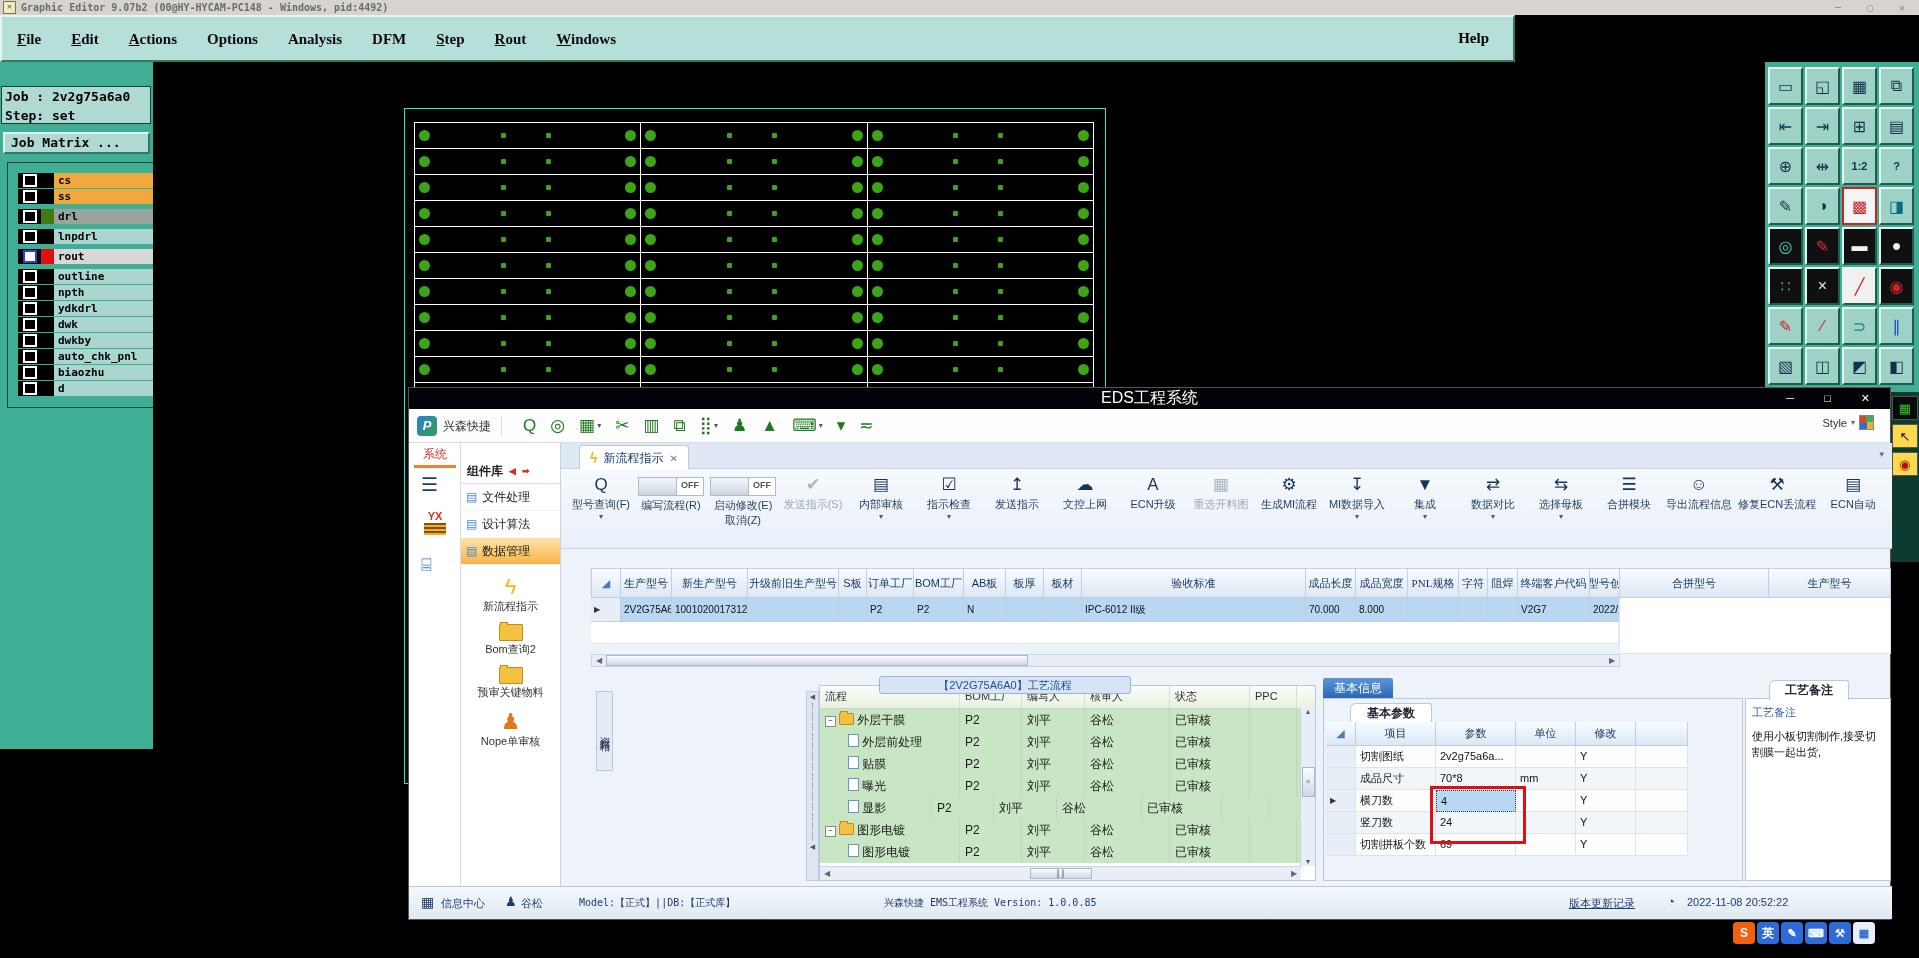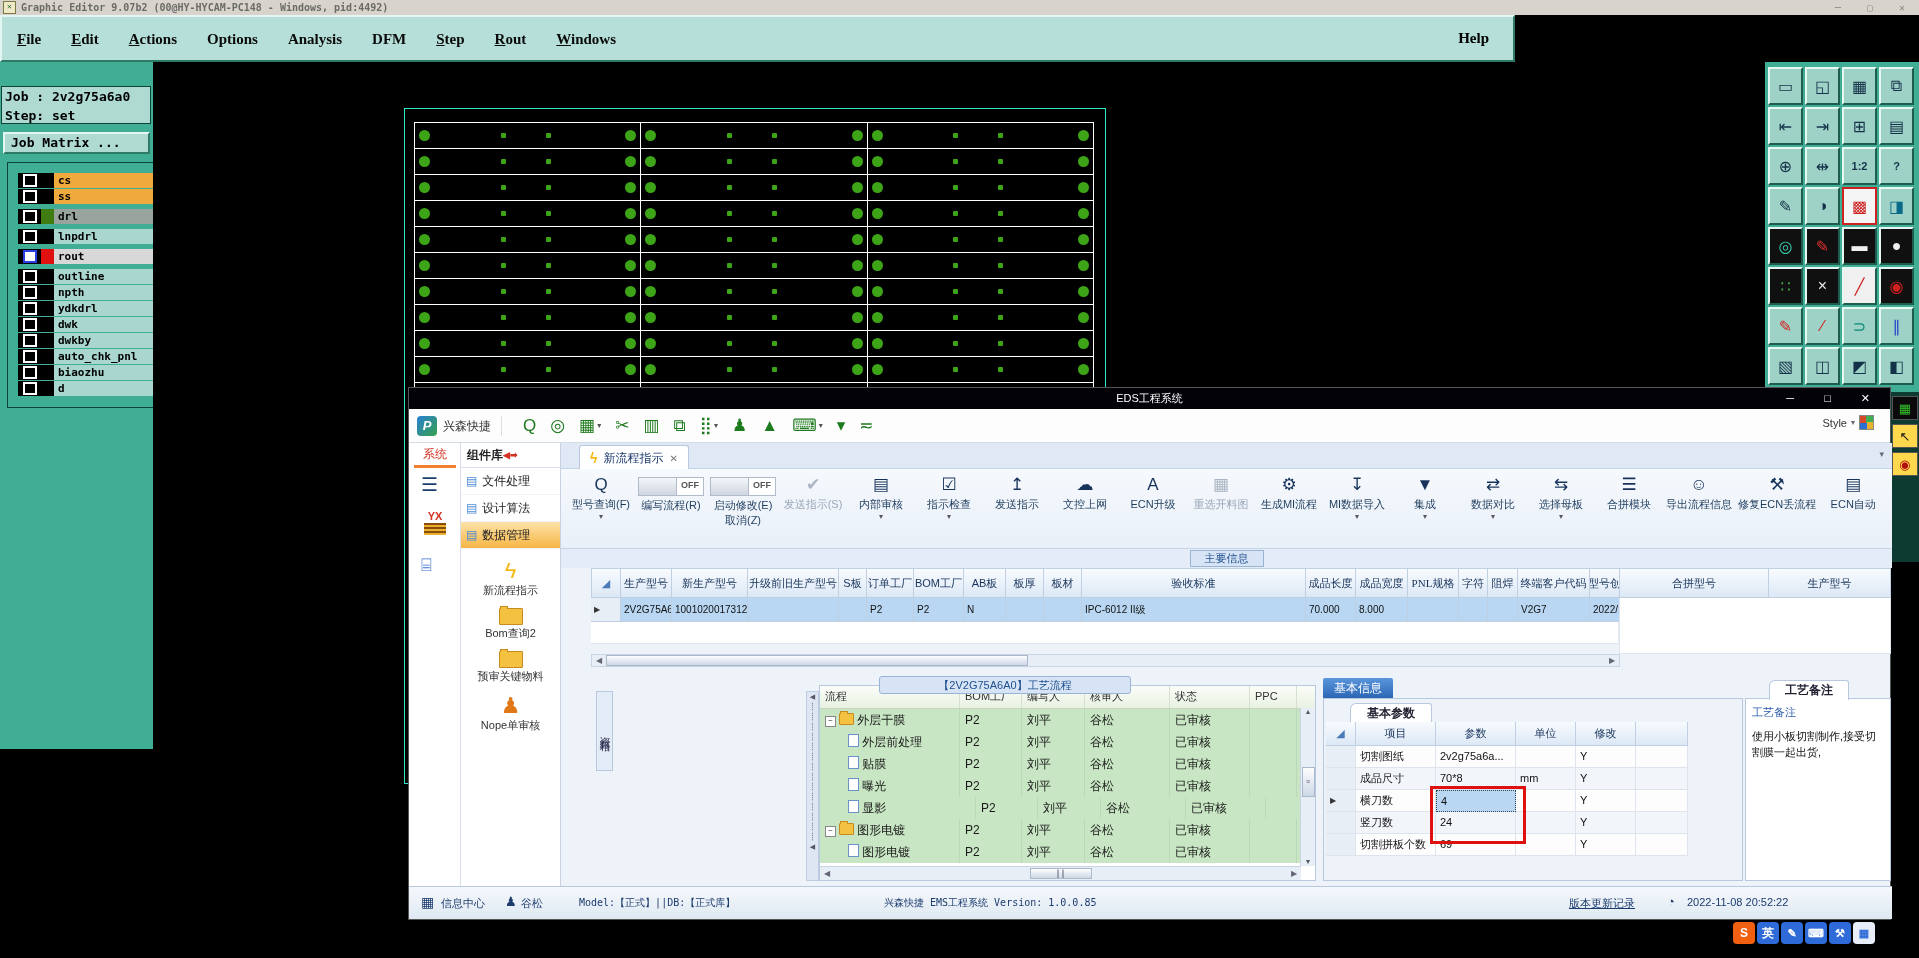--- a/index.html
+++ b/index.html
@@ -52,38 +52,38 @@
   .rtbtn.sm{font-size:11px;font-weight:bold;}
   #sidestrip{left:1891px;top:392px;width:28px;height:170px;background:#0d3b31;}
   .stile{width:24px;height:22px;margin:4px auto;display:flex;align-items:center;justify-content:center;font-size:13px;border:1px solid #555;}
   
   #statusbar{left:0;top:945px;width:1919px;height:13px;background:#3fae94;border-top:1px solid #0d4437;box-sizing:border-box;}
   #sel-box{position:absolute;left:0;top:0;width:127px;height:12px;background:#aedad2;border-right:1px solid #0d4437;font-size:11px;line-height:12px;padding-left:3px;box-sizing:border-box;}
   #coord-box{position:absolute;right:0;top:0;width:178px;height:12px;background:#2f8d75;color:#06281f;font-size:10px;line-height:12px;padding-left:8px;box-sizing:border-box;}
   
   #eds{left:408px;top:387px;width:1483px;height:533px;background:#eef3fa;border:1px solid #555;box-sizing:border-box;font-size:11px;}
   #eds-titlebar{position:absolute;left:0;top:0;width:100%;height:21px;background:#020208;display:flex;align-items:center;}
-  #eds-title{position:absolute;left:50%;transform:translateX(-50%);color:#fff;font-size:11px;}
+  #eds-title{position:absolute;left:50%;transform:translateX(-50%);color:#fff;font-size:16px;}
   #eds-controls{margin-left:auto;display:flex;gap:30px;padding-right:20px;color:#fff;font-size:11px;}
   #eds-toolbar{position:absolute;left:0;top:21px;width:100%;height:34px;background:#fdfdfd;border-bottom:1px solid #d4dce6;box-sizing:border-box;display:flex;align-items:center;}
   #eds-logo{width:20px;height:20px;margin:0 6px 0 8px;border-radius:4px;background:linear-gradient(135deg,#2a7fd4,#35a24a);color:#fff;font-style:italic;font-weight:bold;font-size:13px;text-align:center;line-height:20px;}
   #eds-brandname{font-size:12px;color:#333;margin-right:14px;border-right:1px solid #ddd;padding-right:10px;line-height:20px;}
   .etool{color:#1d7a1d;font-size:17px;margin:0 7px;display:flex;align-items:center;}
   .etool .dd{font-size:8px;color:#555;margin-left:2px;}
   #eds-style{position:absolute;right:16px;top:27px;font-size:11px;color:#333;display:flex;align-items:center;gap:4px;}
   #style-ico{width:13px;height:13px;background:conic-gradient(#3fae54 90deg,#e8b22a 90deg 180deg,#2a6fd4 180deg 270deg,#d44a2a 270deg);border:1px solid #888;}
   
   #eds-rail{position:absolute;left:0;top:55px;width:52px;height:443px;background:#fff;border-right:1px solid #d8dee8;box-sizing:border-box;}
   #sys-label{position:absolute;left:5px;top:3px;width:42px;color:#d43222;font-size:12px;text-align:center;border-bottom:3px solid #f08030;padding-bottom:2px;}
   #rail-burger{position:absolute;left:12px;top:30px;font-size:19px;color:#1d3c6e;}
   #yx-logo{position:absolute;left:8px;top:68px;width:36px;text-align:center;font-size:11px;font-weight:bold;color:#d43222;line-height:11px;}
   #yx-logo .twr{display:block;margin:1px auto 0;width:22px;height:12px;background:repeating-linear-gradient(0deg,#e8b22a 0 2px,#8a4a10 2px 4px);}
   #calc-ico{position:absolute;left:12px;top:112px;font-size:18px;color:#3a6fd0;}
   #eds-nav{position:absolute;left:52px;top:55px;width:100px;height:443px;background:#fff;border-right:1px solid #c8d2e0;box-sizing:border-box;}
-  #nav-head{height:24px;border-bottom:1px solid #dde;display:flex;align-items:center;font-size:12px;font-weight:bold;color:#222;padding-left:6px;}
+  #nav-head{height:24px;border-bottom:1px solid #dde;display:flex;align-items:center;font-size:12px;font-weight:bold;color:#222;padding-left:6px;gap:6px;margin-top:16px;}
   #nav-head .arr{font-size:9px;color:#d43222;}
   .nav-item{height:26px;display:flex;align-items:center;font-size:12px;color:#222;gap:5px;padding-left:5px;border-bottom:1px solid #f0f3f8;}
   .nav-item .fico{color:#4a8ad4;font-size:12px;}
   .nav-item.active{background:linear-gradient(#fde3a8,#f6b545);}
   .nav-sc{margin-top:10px;text-align:center;font-size:11px;color:#333;}
   .nav-sc .big{font-size:22px;line-height:24px;display:block;}
   
   .cfold{display:inline-block;width:13px;height:10px;background:#f4c141;border:1px solid #c78a1e;border-radius:1px;position:relative;vertical-align:-1px;}
   .cfold:before{content:"";position:absolute;left:0;top:-3px;width:6px;height:2px;background:#f4c141;border:1px solid #c78a1e;border-bottom:none;}
   .cfile{display:inline-block;width:9px;height:11px;background:#fff;border:1px solid #6a93c8;vertical-align:-1px;}
@@ -987,23 +987,20 @@
           <div class="lbl">修复ECN丢流程</div>
           <div class="ddl"></div>
         </div>
         <div class="ritem">
           <div class="ico">▤</div>
           <div class="lbl">ECN自动</div>
           <div class="ddl"></div>
         </div>
       </div>
 
-    <div id="sect-strip">
-      <div id="sect-label">主要信息</div>
-    </div>
     <div id="maingrid">
         <div class="hdr-row">
           <div class="hcell" style="width: 30px; color: rgb(74, 122, 184);">◢</div>
           <div class="hcell" style="width: 51px;">生产型号</div>
           <div class="hcell" style="width: 76px;">新生产型号</div>
           <div class="hcell" style="width: 91px;">升级前旧生产型号</div>
           <div class="hcell" style="width: 28px;">S板</div>
           <div class="hcell" style="width: 47px;">订单工厂</div>
           <div class="hcell" style="width: 50px;">BOM工厂</div>
           <div class="hcell" style="width: 42px;">AB板</div>
@@ -1094,21 +1091,21 @@
         </div>
         <div class="t-row">
           <div class="t-cell" style="width: 140px; padding-left: 28px;"><span class="cfile"></span><span> 曝光</span></div>
           <div class="t-cell" style="width: 62px;">P2</div>
           <div class="t-cell" style="width: 63px;">刘平</div>
           <div class="t-cell" style="width: 85px;">谷松</div>
           <div class="t-cell" style="width: 80px;">已审核</div>
           <div class="t-cell" style="width: 47px;"></div>
         </div>
         <div class="t-row">
-          <div class="t-cell" style="width: 156px; padding-left: 28px;"><span class="cfile"></span><span> 显影</span></div>
+          <div class="t-cell" style="width: 112px; padding-left: 28px;"><span class="cfile"></span><span> 显影</span></div>
           <div class="t-cell" style="width: 62px;">P2</div>
           <div class="t-cell" style="width: 63px;">刘平</div>
           <div class="t-cell" style="width: 85px;">谷松</div>
           <div class="t-cell" style="width: 80px;">已审核</div>
           <div class="t-cell" style="width: 47px;"></div>
         </div>
         <div class="t-row">
           <div class="t-cell" style="width: 140px;"><span class="exp">−</span><span class="cfold"></span><span> 图形电镀</span></div>
           <div class="t-cell" style="width: 62px;">P2</div>
           <div class="t-cell" style="width: 63px;">刘平</div>

